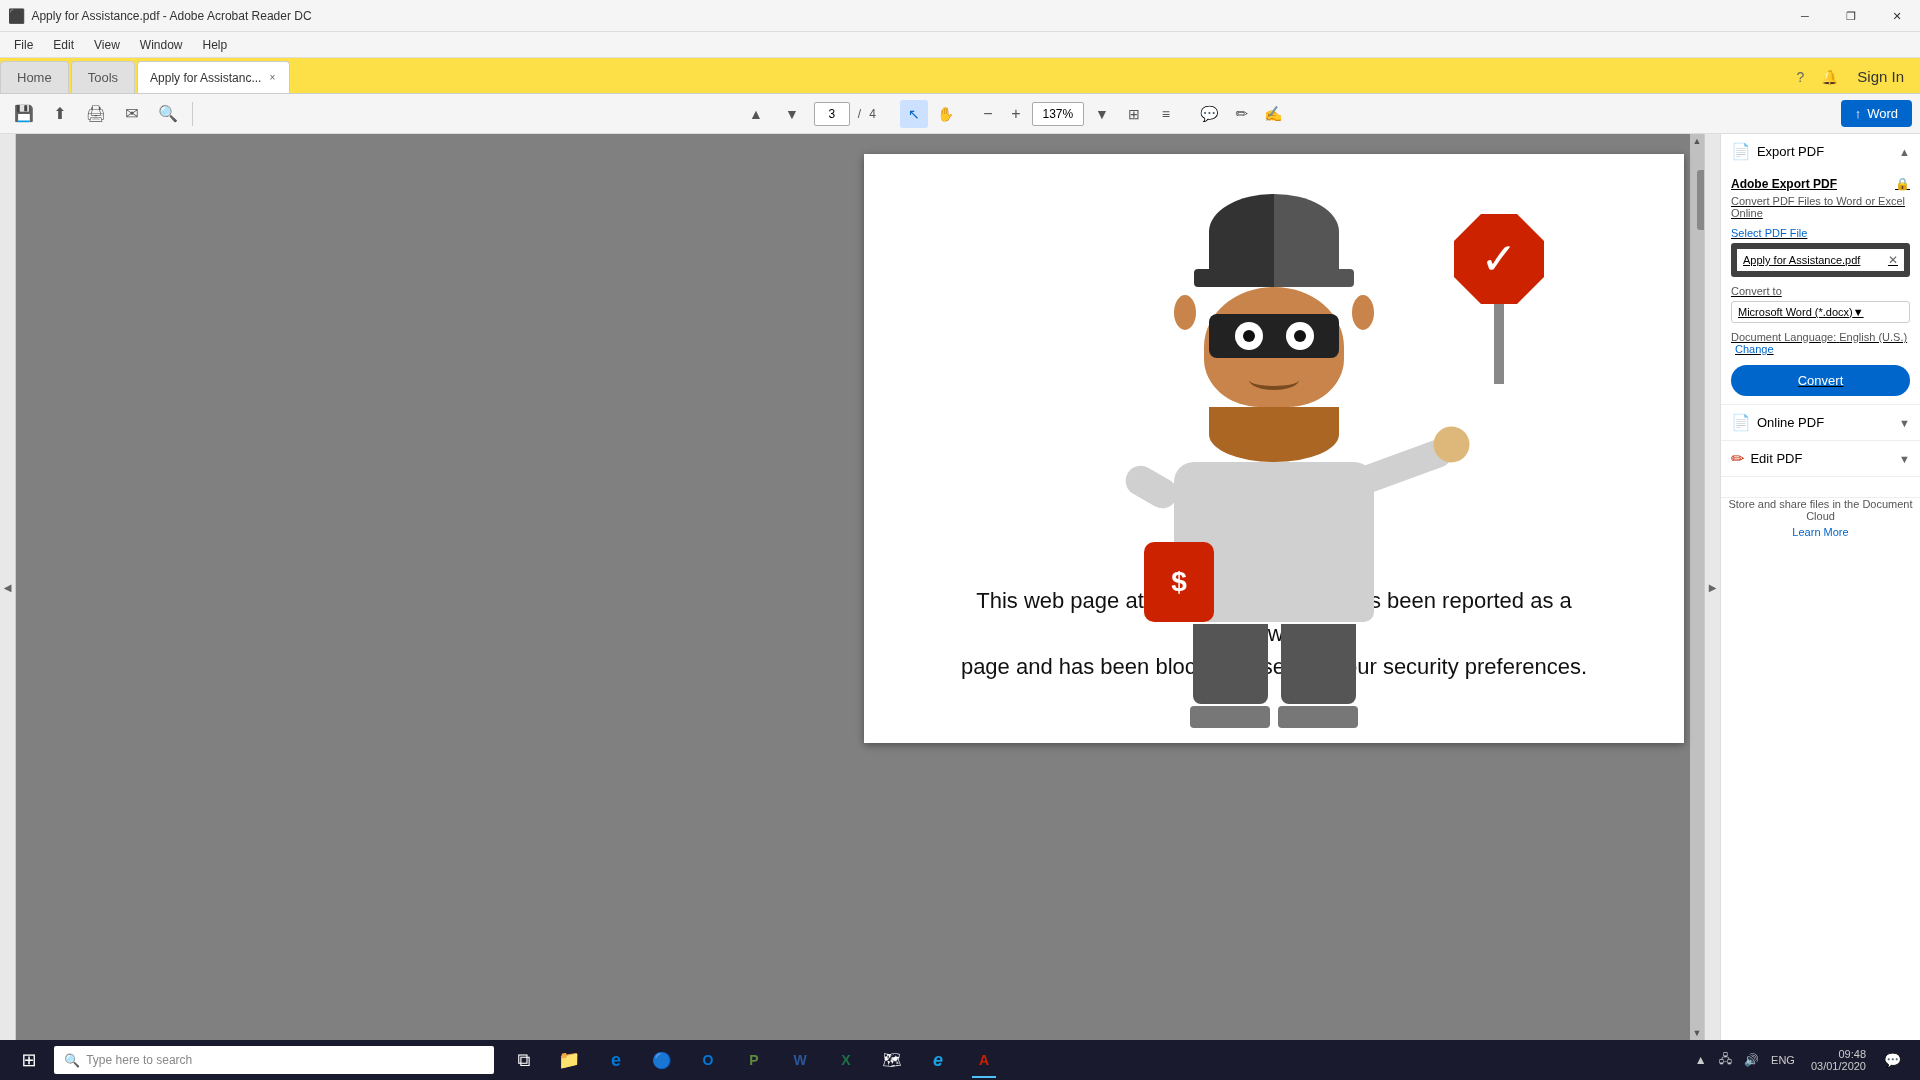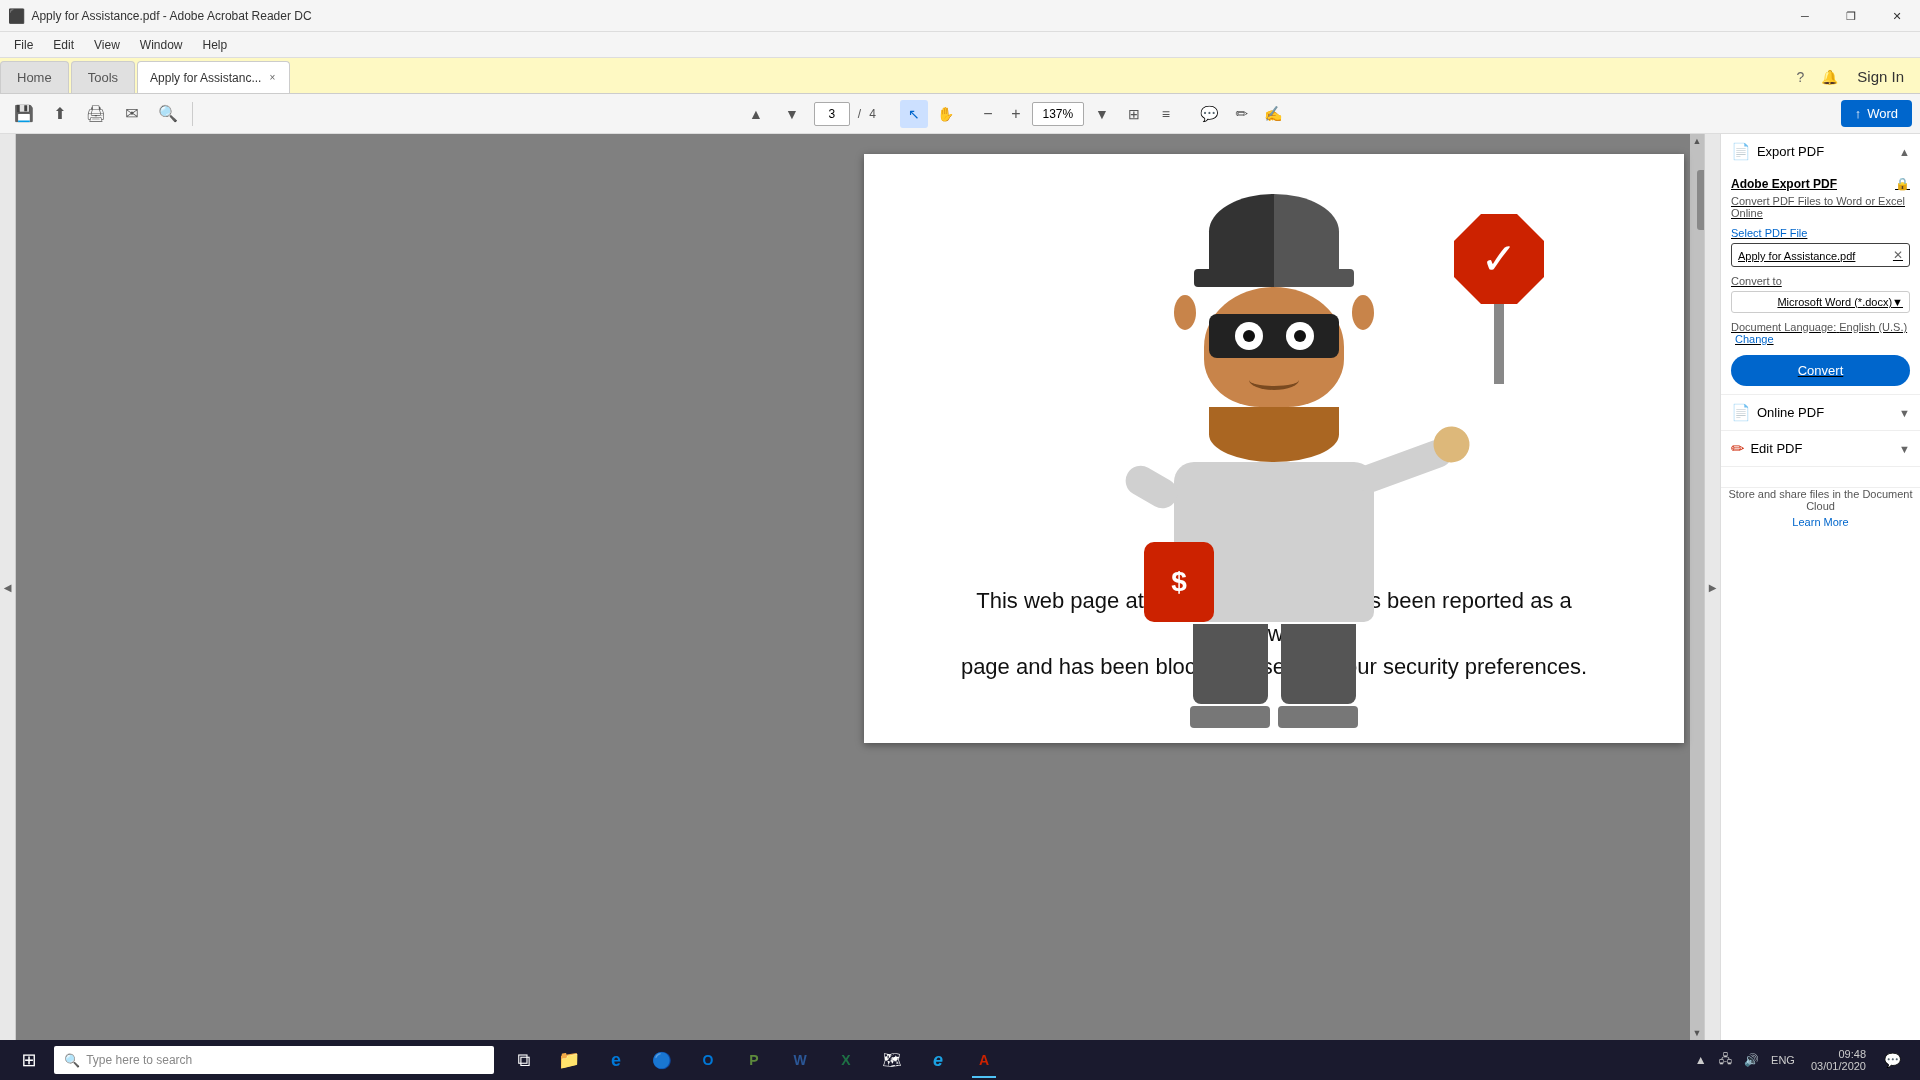--- a/index.html
+++ b/index.html
@@ -24,21 +24,21 @@
       height: 26px;
       display: flex;
       align-items: center;
       padding: 0 4px;
       border-bottom: 1px solid #ddd;
     }
     .menu-item { padding: 2px 10px; font-size: 12px; color: #333; cursor: pointer; height: 22px; display: flex; align-items: center; }
 
     
     #tab-bar {
-      background: #fef9c3;
+      background: #fde047;
       height: 36px;
       display: flex;
       align-items: flex-end;
       padding: 0 0;
       border-bottom: 1px solid #ccc;
     }
     .tab-home, .tab-tools {
       height: 32px;
       padding: 0 16px;
       display: flex;
@@ -342,27 +342,27 @@
     .tool-icon-export { color: #cc2200; font-size: 16px; }
     .tool-icon-create { color: #cc2200; font-size: 16px; }
     .tool-icon-edit { color: #cc2200; font-size: 16px; }
     .section-arrow { color: #666; font-size: 11px; }
 
     .export-pdf-body { padding: 8px 10px; text-decoration: underline; }
     .export-pdf-title { font-size: 12px; font-weight: 600; margin-bottom: 4px; display: flex; align-items: center; justify-content: space-between; }
     .export-pdf-desc { font-size: 11px; color: #555; margin-bottom: 8px; }
     .select-pdf-label { font-size: 11px; color: #0066cc; font-weight: 500; margin-bottom: 4px; cursor: pointer; }
     .pdf-file-tag {
-      display: flex; align-items: flex-end; justify-content: space-between;
-      border: 1px solid #404040; border-radius: 3px; padding: 4px 6px; margin-bottom: 8px; font-size: 11px;
+      display: flex; align-items: center; justify-content: space-between;
+      border: 6px solid #404040; border-radius: 3px; padding: 4px 6px; margin-bottom: 8px; font-size: 11px;
     }
     .pdf-file-x { cursor: pointer; color: #666; font-size: 12px; }
     .convert-to-label { font-size: 11px; color: #555; margin-bottom: 4px; }
     .convert-dropdown {
-      display: flex; align-items: center; justify-content: flex-end;
+      display: flex; align-items: center; justify-content: flex-start;
       border: 1px solid #ccc; border-radius: 3px; padding: 4px 6px; margin-bottom: 8px; font-size: 11px; cursor: pointer; background: white;
     }
     .doc-lang-row { font-size: 11px; color: #555; margin-bottom: 10px; }
     .doc-lang-change { color: #0066cc; cursor: pointer; margin-left: 4px; }
     .convert-btn {
       display: block; width: 100%; padding: 8px; background: #0066cc; color: white;
       border: none; border-radius: 20px; font-size: 13px; cursor: pointer; font-weight: 500;
       text-align: center;
     }
 

